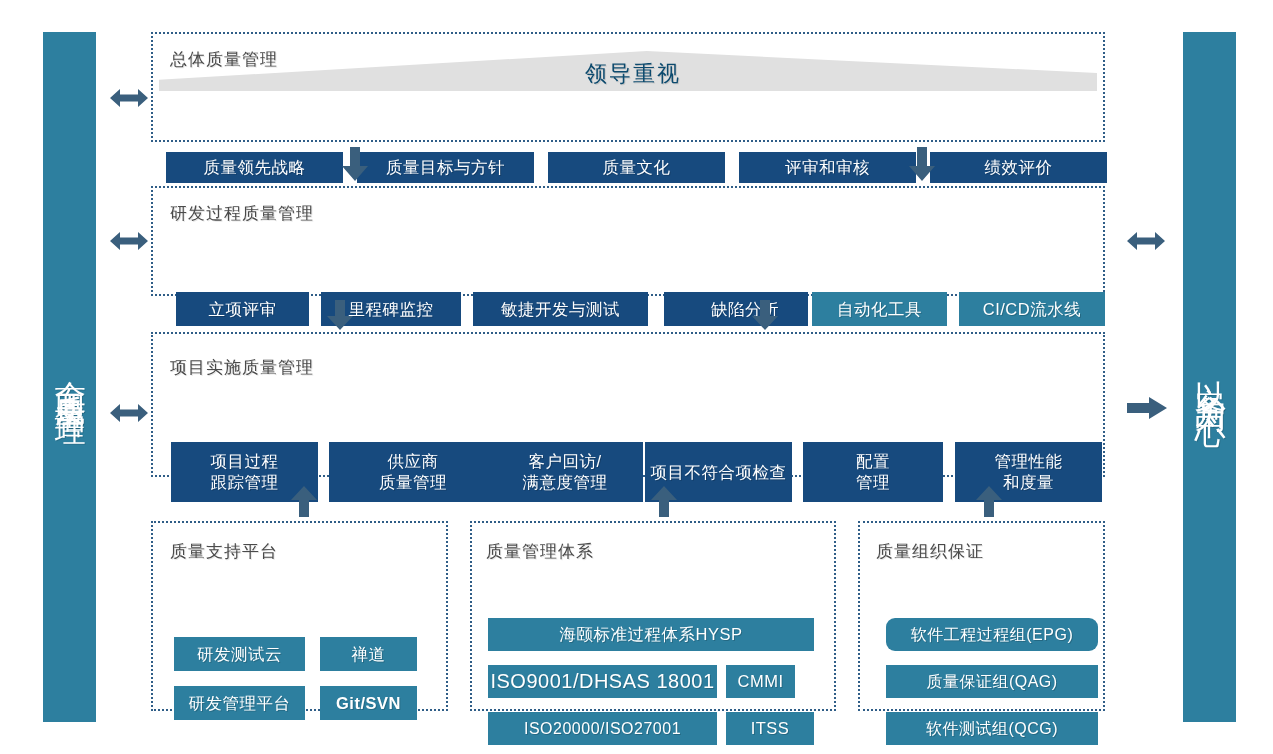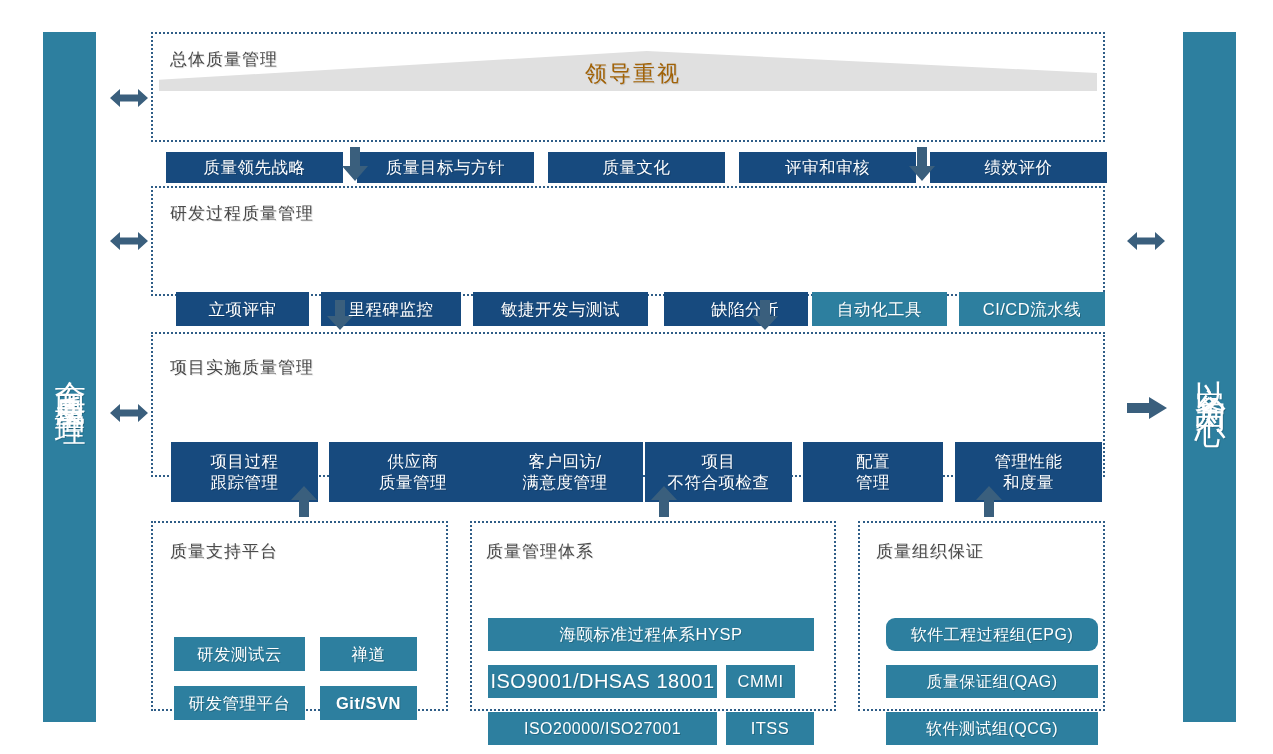--- a/index.html
+++ b/index.html
@@ -21,21 +21,21 @@
   .chip{position:absolute;display:flex;align-items:center;justify-content:center;text-align:left;
         color:#fff;font-size:16.5px;line-height:1.25;letter-spacing:.5px;box-sizing:border-box;
         text-shadow:1px 1px 0 rgba(0,0,0,.18);margin-top:48px;}
   .navy{background:#174a7e;}
   .teal{background:#2d7f9f;}
   .chip.bold{font-weight:bold;}
 
   
   #banner-shape{position:absolute;left:159px;top:51px;width:938px;height:40px;
     background:#e0e0e0;clip-path:polygon(0 72%,52% 0,100% 55%,100% 100%,0 100%);}
-  #banner-label{position:absolute;left:585px;top:59px;color:#a16207;font-size:22px;letter-spacing:2px;
+  #banner-label{position:absolute;left:585px;top:59px;color:#0c4a6e;font-size:22px;letter-spacing:2px;
     text-shadow:1px 1px 0 rgba(0,0,0,.12);text-align:right;}
 
   
   .arrow{position:absolute;}
   svg{display:block;}
 </style>
 </head>
 <body>
 
 <div id="stage">
@@ -79,21 +79,21 @@
     <span>跟踪管理</span>
   </div>
   <div class="chip navy" style="left:329px;top:394px;width:168px;height:60px;flex-direction:column;">
     <span>供应商</span>
     <span>质量管理</span>
   </div>
   <div class="chip navy" style="left:487px;top:394px;width:156px;height:60px;flex-direction:column;">
     <span>客户回访/</span>
     <span>满意度管理</span>
   </div>
-  <div class="chip navy" style="left:645px;top:394px;width:147px;height:60px;flex-direction:column;">
+  <div class="chip navy" style="left:645px;top:394px;width:147px;height:60px;flex-direction:row;">
     <span>项目</span>
     <span>不符合项检查</span>
   </div>
   <div class="chip navy" style="left:803px;top:394px;width:140px;height:60px;flex-direction:column;">
     <span>配置</span>
     <span>管理</span>
   </div>
   <div class="chip navy" style="left:955px;top:394px;width:147px;height:60px;flex-direction:column;">
     <span>管理性能</span>
     <span>和度量</span>

